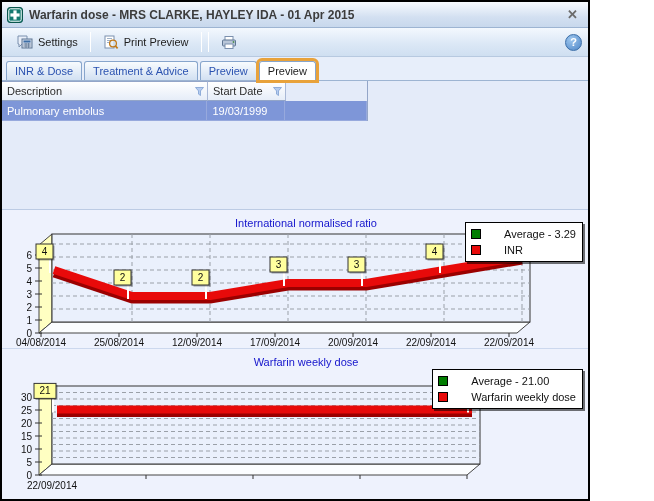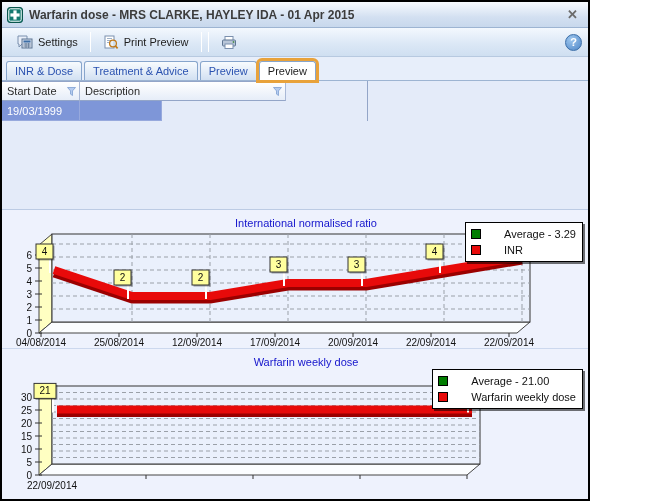--- a/index.html
+++ b/index.html
@@ -122,34 +122,35 @@
   <div class="tabbar">
     <div class="tab">INR &amp; Dose</div>
     <div class="tab">Treatment &amp; Advice</div>
     <div class="tab">Preview</div>
     <div class="tab active">Preview</div>
   </div>
 
   <div class="content">
     <div class="grid-table">
       <div class="grid-header">
+        <div class="grid-hcell w-desc">
+          <span>Description</span>
+          <svg width="9" height="9" viewBox="0 0 9 9">
+            <path d="M0.5 0.5 h8 l-3 3.4 v4.6 l-2 -1.4 v-3.2 z" fill="#b5ccf0" stroke="#7d9fd2" stroke-width="0.8"></path>
+          </svg>
+        </div>
         <div class="grid-hcell w-start">
           <span>Start Date</span>
           <svg width="9" height="9" viewBox="0 0 9 9">
             <path d="M0.5 0.5 h8 l-3 3.4 v4.6 l-2 -1.4 v-3.2 z" fill="#b5ccf0" stroke="#7d9fd2" stroke-width="0.8"></path>
           </svg>
         </div>
-        <div class="grid-hcell w-desc">
-          <span>Description</span>
-          <svg width="9" height="9" viewBox="0 0 9 9">
-            <path d="M0.5 0.5 h8 l-3 3.4 v4.6 l-2 -1.4 v-3.2 z" fill="#b5ccf0" stroke="#7d9fd2" stroke-width="0.8"></path>
-          </svg>
-        </div>
       </div>
       <div class="grid-row">
+        <div class="grid-cell w-desc">Pulmonary embolus</div>
         <div class="grid-cell w-start">19/03/1999</div>
         <div class="grid-cell w-end"></div>
       </div>
     </div>
   </div>
 
   <div class="charts">
     <div class="chart-panel chart-panel1">
       <div class="chart-title">International normalised ratio</div>
       <div class="legend legend1" id="legend1">

